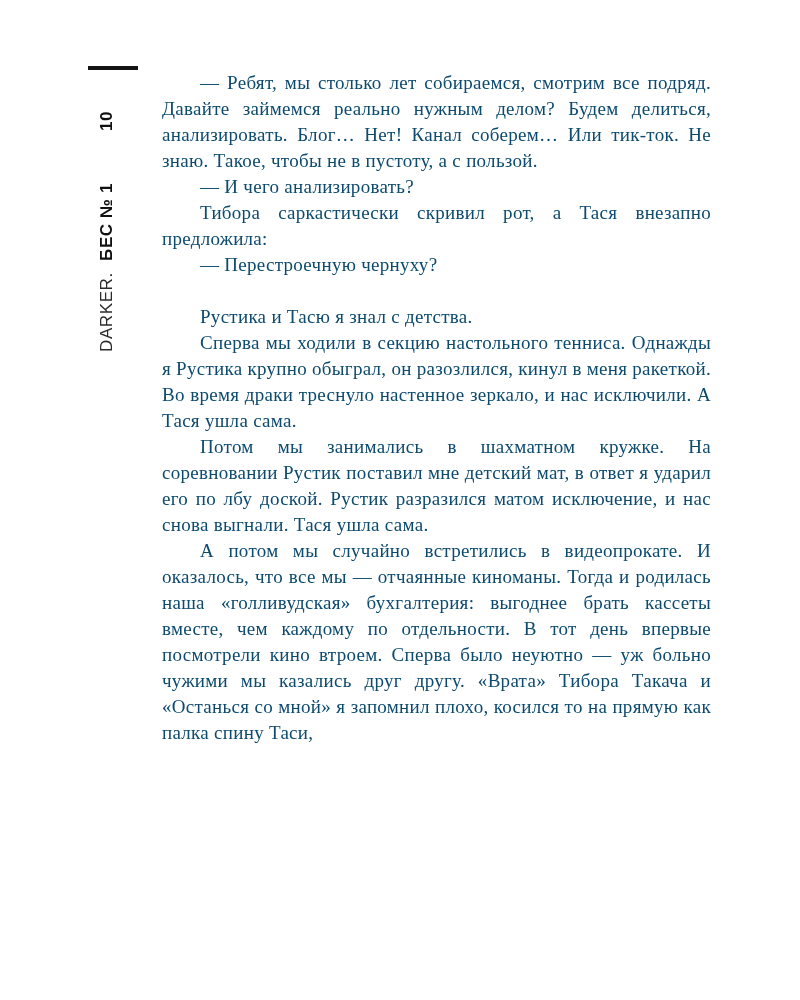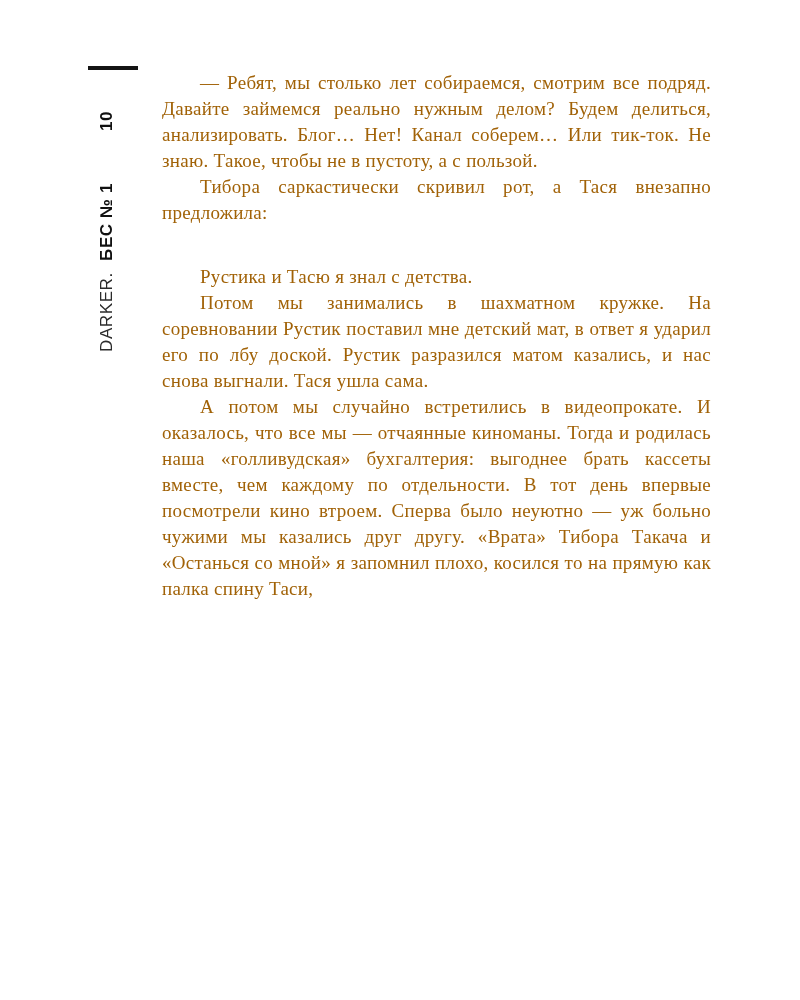--- a/index.html
+++ b/index.html
@@ -59,47 +59,50 @@
 
   
   .text-block {
     position: absolute;
     left: 162px;
     top: 70px;
     width: 549px;
     font-size: 19px;
     line-height: 26px;
     letter-spacing: 0.015em;
-    color: #a16207;
+    color: #0c4a6e;
     text-align: justify;
     hyphens: auto;
     -webkit-hyphens: auto;
   }
   .text-block p {
     text-indent: 38px;
   }
   .text-block p.section-start {
-    margin-top: 38px;
+    margin-top: 26px;
   }
 </style>
 </head>
 <body>
 
 <div class="page">
 
   <div class="top-rule"></div>
 
   <div class="running-title">
     <span class="series">DARKER.</span>
     <span class="issue">БЕС № 1</span>
   </div>
 
   <div class="page-number">10</div>
 
   <div class="text-block" lang="ru">
     <p>— Ребят, мы столько лет собираемся, смотрим все подряд. Давайте займемся реально нужным делом? Будем делиться, анализировать. Блог… Нет! Канал соберем… Или тик-ток. Не знаю. Такое, чтобы не в пустоту, а с пользой.</p>
+    <p>— И чего анализировать?</p>
     <p>Тибора саркастически скривил рот, а Тася внезапно предложила:</p>
+    <p>— Перестроечную чернуху?</p>
     <p class="section-start">Рустика и Тасю я знал с детства.</p>
-    <p>Потом мы занимались в шахматном кружке. На соревновании Рустик поставил мне детский мат, в ответ я ударил его по лбу доской. Рустик разразился матом казались, и нас снова выгнали. Тася ушла сама.</p>
+    <p>Сперва мы ходили в секцию настольного тенниса. Однажды я Рустика крупно обыграл, он разозлился, кинул в меня ракеткой. Во время драки треснуло настенное зеркало, и нас исключили. А Тася ушла сама.</p>
+    <p>Потом мы занимались в шахматном кружке. На соревновании Рустик поставил мне детский мат, в ответ я ударил его по лбу доской. Рустик разразился матом исключение, и нас снова выгнали. Тася ушла сама.</p>
     <p>А потом мы случайно встретились в видеопрокате. И оказалось, что все мы — отчаянные киноманы. Тогда и родилась наша «голливудская» бухгалтерия: выгоднее брать кассеты вместе, чем каждому по отдельности. В тот день впервые посмотрели кино втроем. Сперва было неуютно — уж больно чужими мы казались друг другу. «Врата» Тибора Такача и «Останься со мной» я запомнил плохо, косился то на прямую как палка спину Таси,</p>
   </div>
 
 </div>
 
 </body></html>

